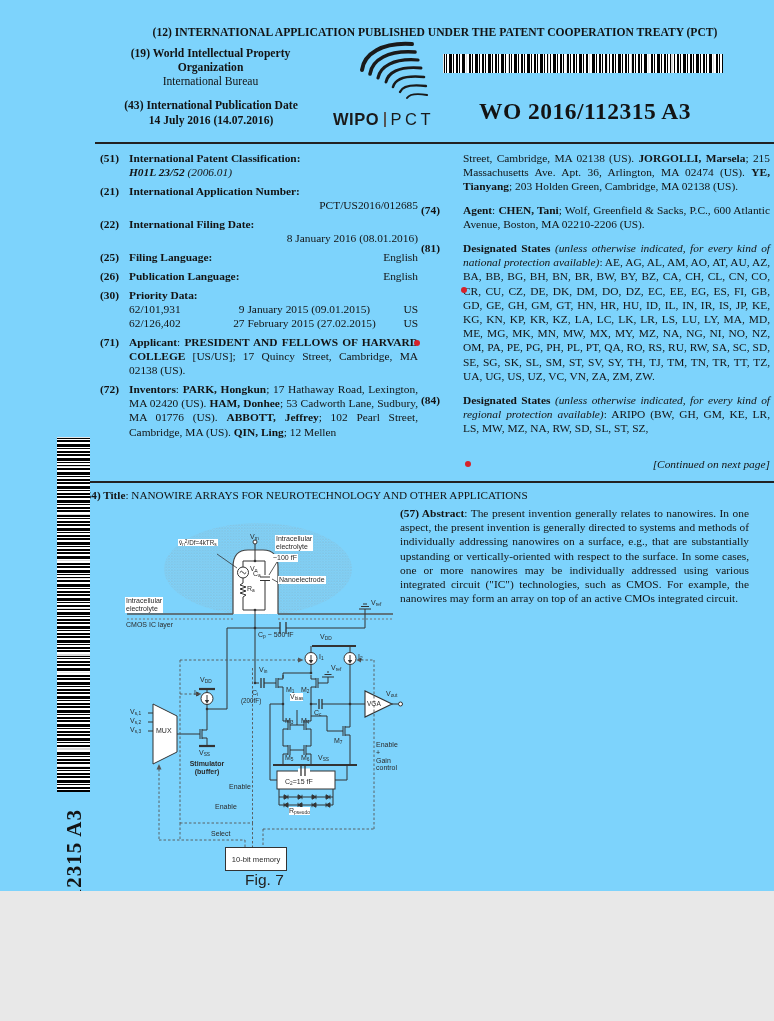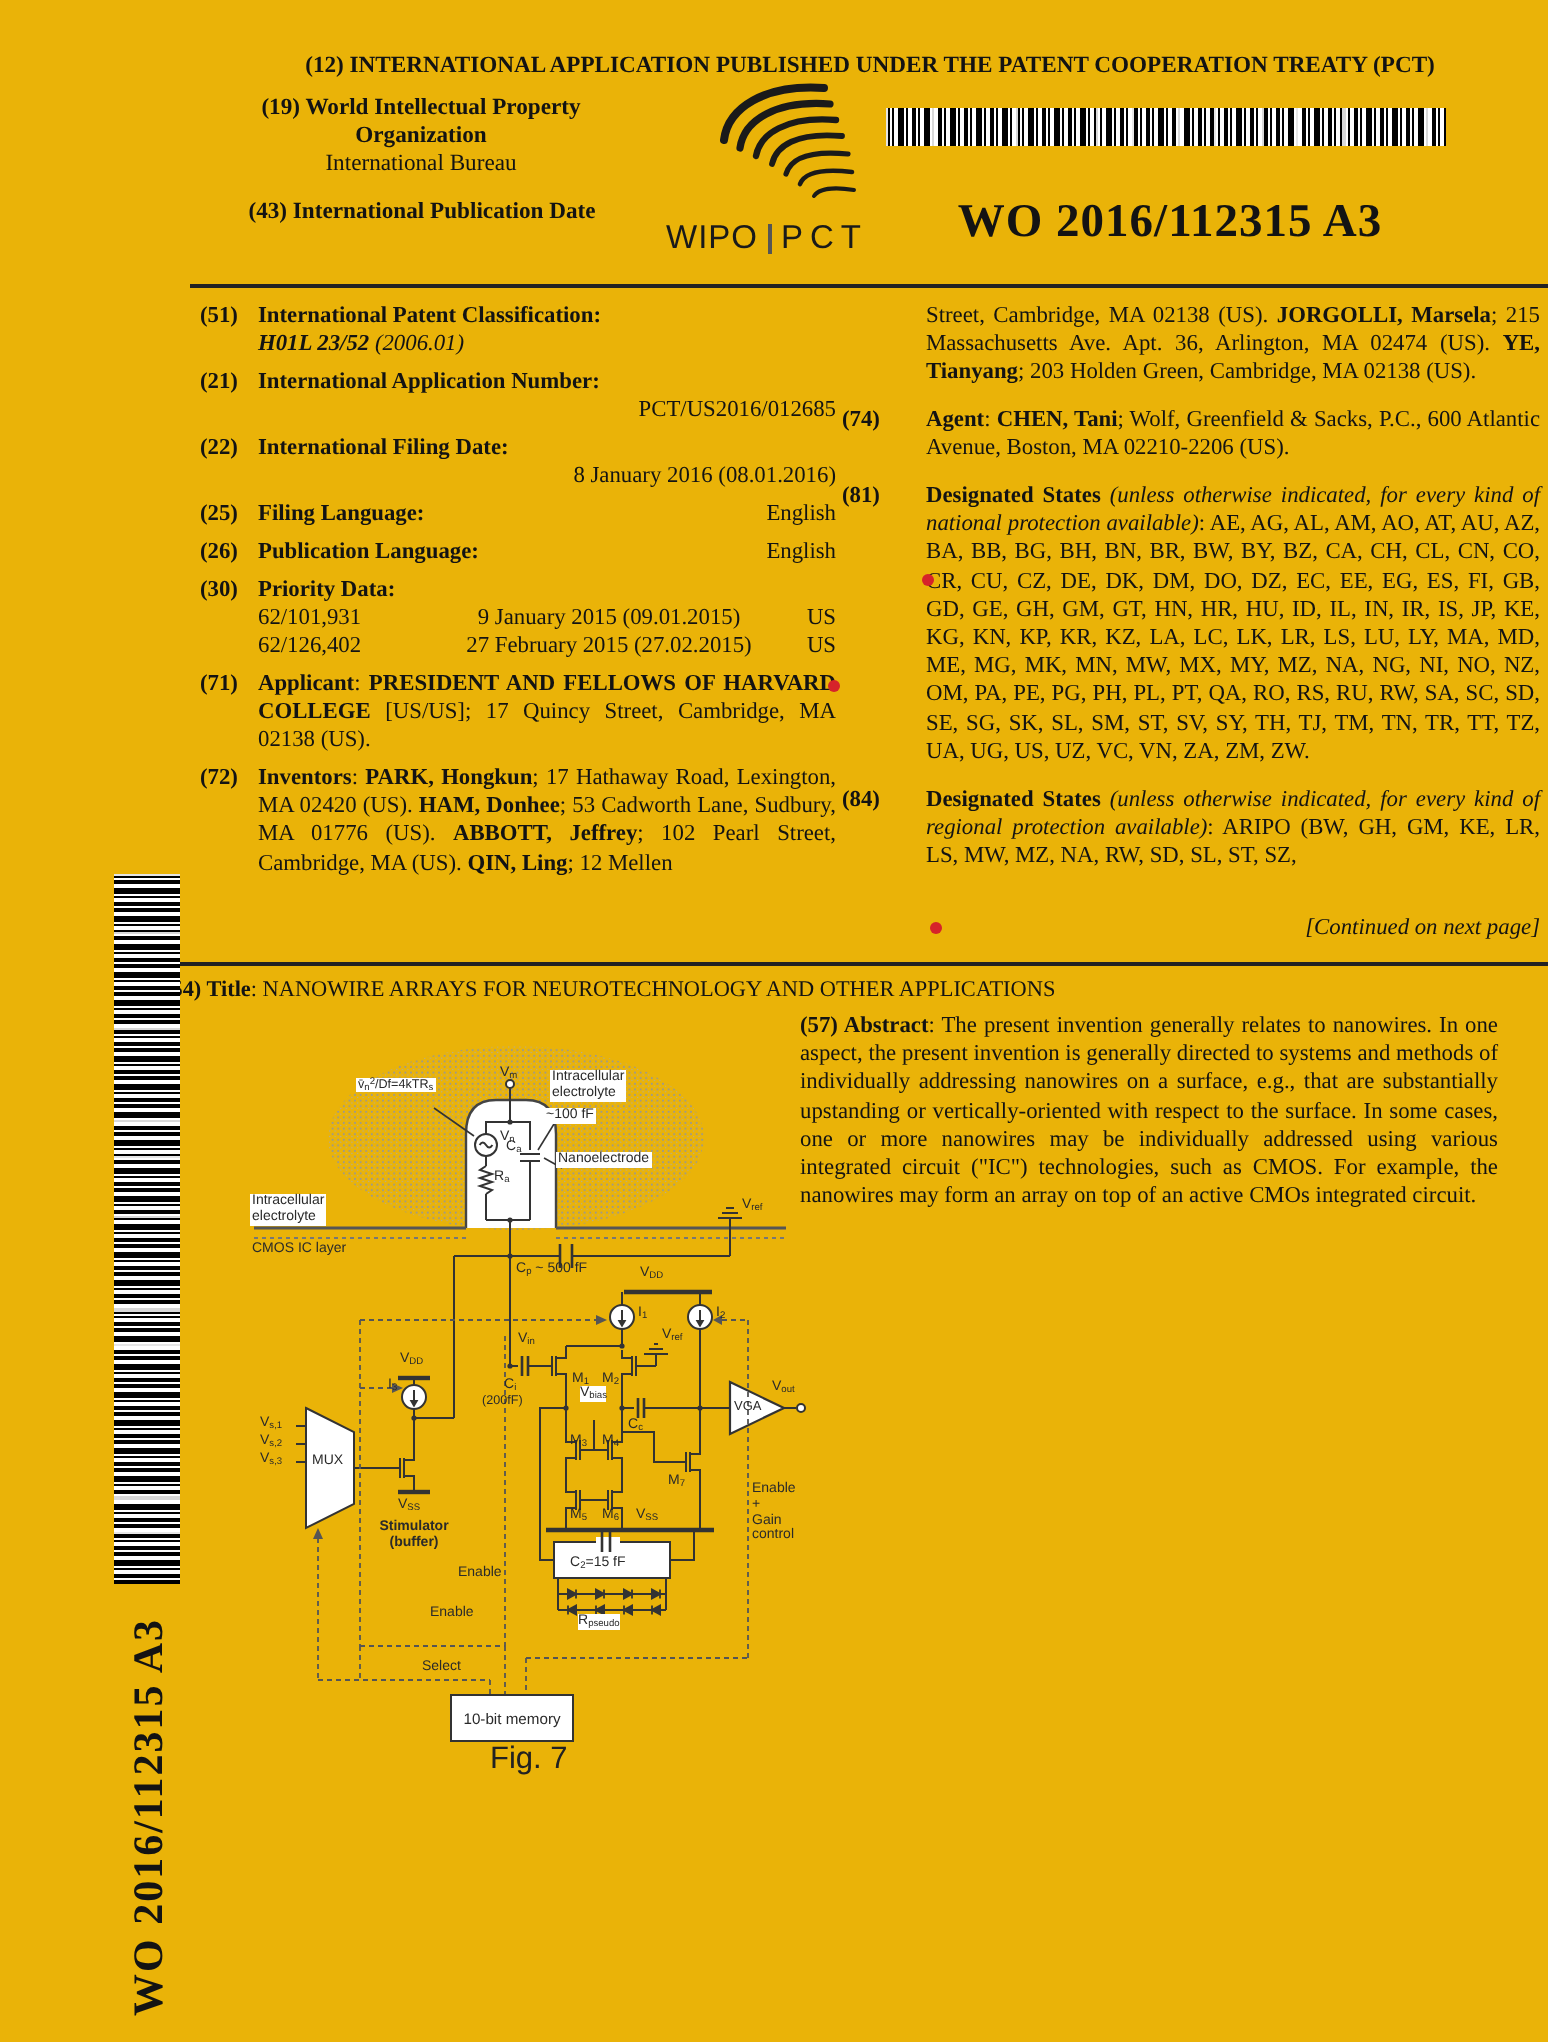--- a/index.html
+++ b/index.html
@@ -1,28 +1,28 @@
 <!DOCTYPE html>
 <html><head>
 <meta charset="utf-8">
 <style>
   html,body{margin:0;padding:0;background:#e8e8e8;}
-  .page{position:relative;width:774px;height:1021px;background:#eab308;overflow:hidden;
+  .page{position:relative;width:774px;height:891px;background:#7dd3fc;overflow:hidden;
         font-family:"Liberation Serif",serif;color:#131313;}
   .abs{position:absolute;}
   b{font-weight:bold;} i{font-style:italic;}
   
   .h12{left:100px;top:26px;width:670px;text-align:center;font-weight:bold;font-size:11.6px;}
   .h19{left:103px;top:47px;width:215px;text-align:center;font-size:11.6px;line-height:14px;}
   .h19 .b1{font-weight:bold;}
   .h43{left:96px;top:99px;width:230px;text-align:center;font-weight:bold;font-size:11.6px;line-height:14.5px;}
   .logo-swirl{left:338px;top:40px;}
   .logo-text{left:333px;top:110px;width:108px;display:flex;align-items:center;gap:5px;
              font-family:"Liberation Sans",sans-serif;font-size:16.5px;color:#1a1a1a;}
-  .logo-text .w{font-weight:normal;letter-spacing:.5px;}
+  .logo-text .w{font-weight:bold;letter-spacing:.5px;}
   .logo-text .sep{width:1.5px;height:15px;background:#555;}
   .logo-text .p{letter-spacing:3.5px;font-weight:500;}
   .barcode-top{left:443px;top:54px;width:280px;height:19px;
     background:
       repeating-linear-gradient(90deg, rgba(255,255,255,.9) 0 1px, transparent 1px 23px, rgba(255,255,255,.85) 23px 25px, transparent 25px 41px),
       repeating-linear-gradient(90deg,#000 0 2px,#fff 2px 3px,#000 3px 4px,#fff 4px 6px,#000 6px 9px,#fff 9px 10px,#000 10px 11px,#fff 11px 13px);}
   .h10{left:455px;top:84px;width:260px;text-align:center;font-weight:bold;font-size:11.6px;}
   .hwo{left:455px;top:98px;width:260px;text-align:center;font-weight:bold;font-size:23.5px;letter-spacing:.5px;}
   .rule1{left:95px;top:142px;width:679px;height:2.2px;background:#222;}
   .rule2{left:80px;top:481px;width:694px;height:2.4px;background:#222;}
@@ -78,20 +78,21 @@
   <div class="abs h12">(12) INTERNATIONAL APPLICATION PUBLISHED UNDER THE PATENT COOPERATION TREATY (PCT)</div>
 
   <div class="abs h19">
     <div class="b1">(19) World Intellectual Property</div>
     <div class="b1">Organization</div>
     <div>International Bureau</div>
   </div>
 
   <div class="abs h43">
     <div>(43) International Publication Date</div>
+    <div>14 July 2016 (14.07.2016)</div>
   </div>
 
   <svg class="abs logo-swirl" width="96" height="70" viewBox="0 0 96 70">
     <g fill="none" stroke="#1a1a1a" stroke-linecap="round">
       <path d="M74,4 C44,2 26,14 24,30" stroke-width="4"></path>
       <path d="M77,12 C50,10 34,20 32,34" stroke-width="3.6"></path>
       <path d="M80,20 C55,18 42,27 40,38" stroke-width="3.2"></path>
       <path d="M83,28 C60,26 50,33 48,42" stroke-width="2.9"></path>
       <path d="M86,37 C65,35 57,40 55,47" stroke-width="2.6"></path>
       <path d="M88,46 C71,44 64,47 62,52" stroke-width="2.3"></path>

